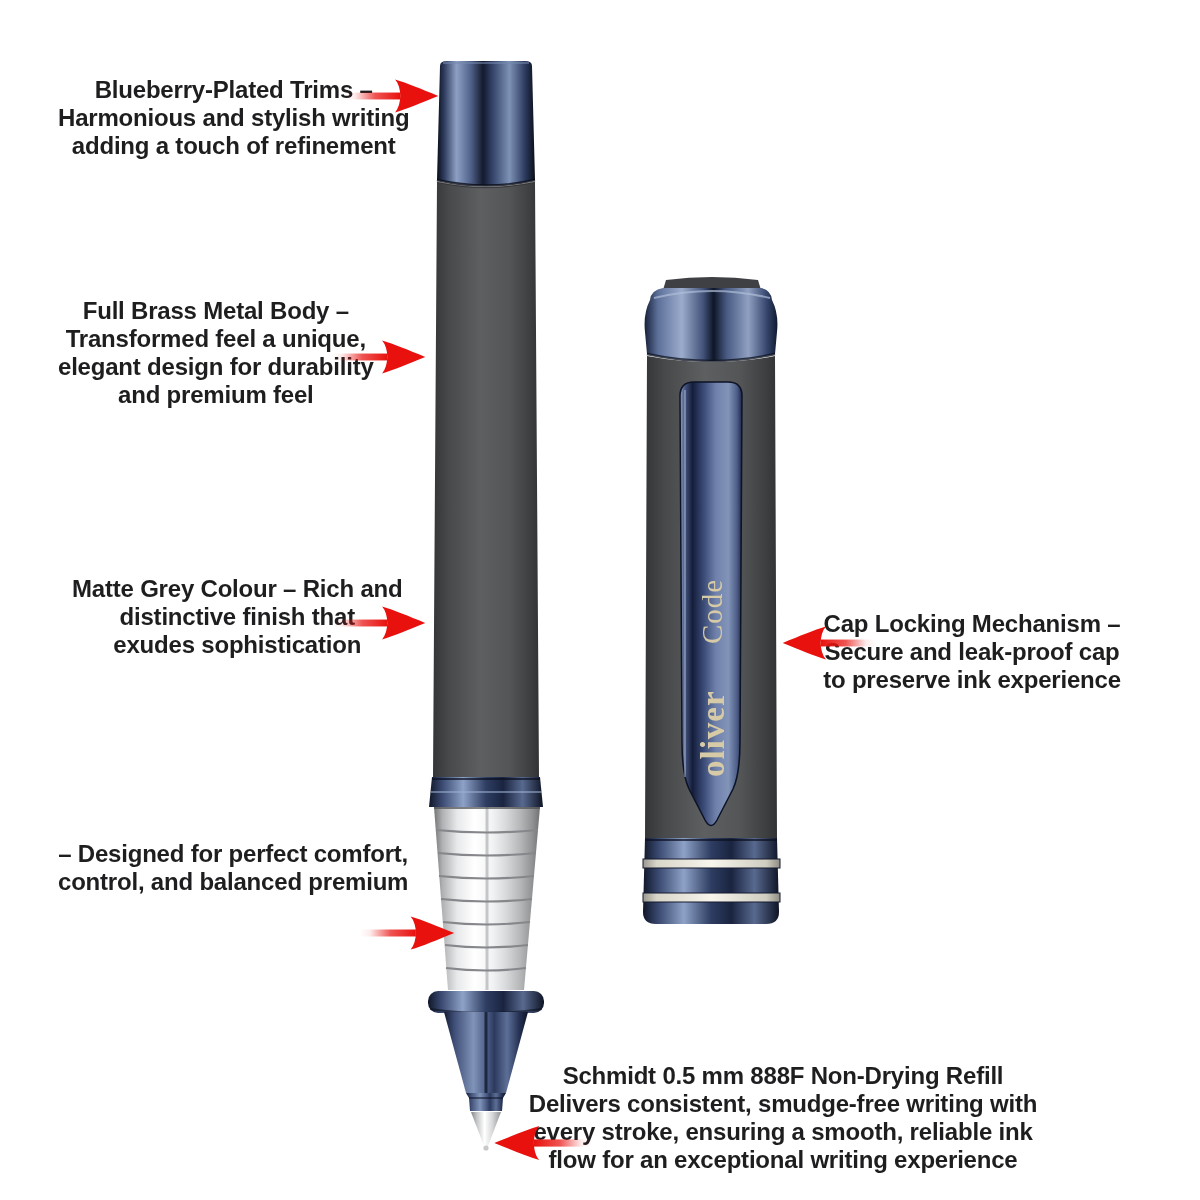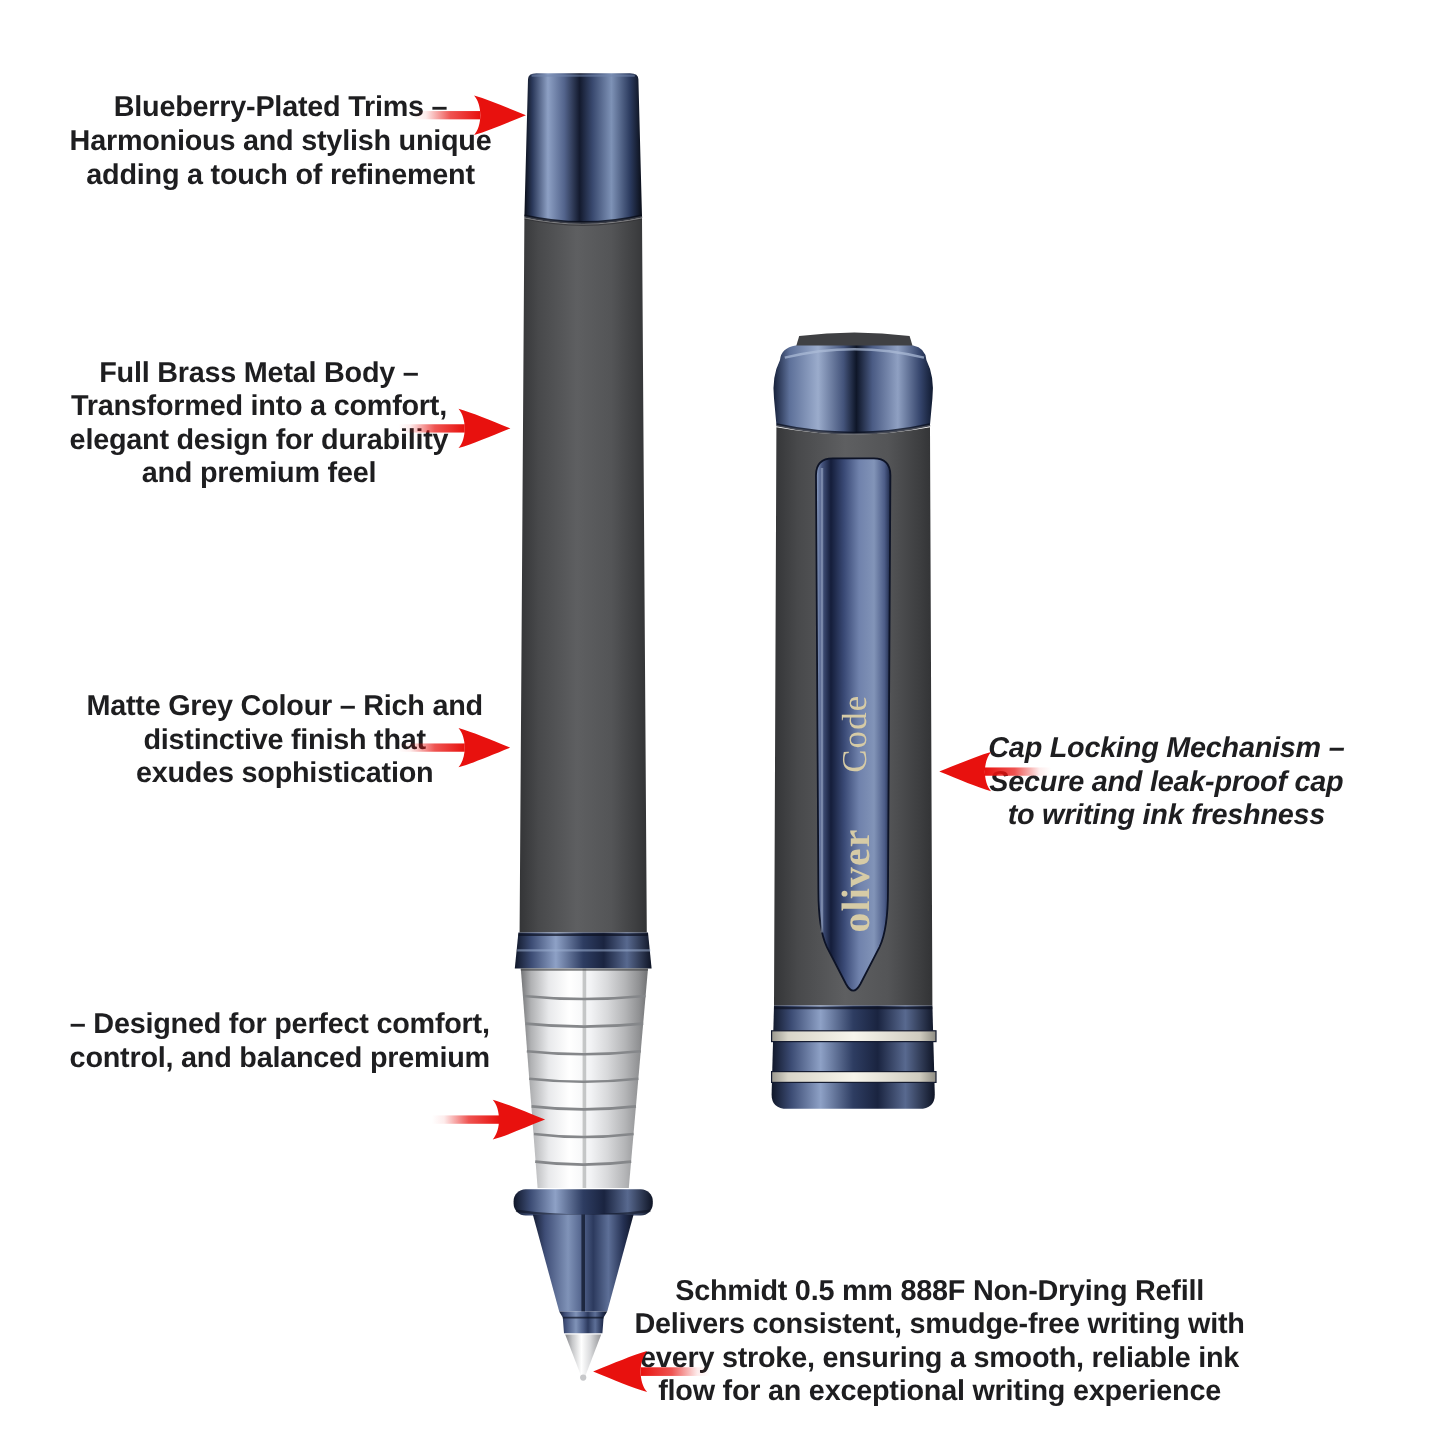--- a/index.html
+++ b/index.html
@@ -197,46 +197,46 @@
     <g>
       <path d="M7,566 L139,566 L141,640 Q141,652 128,652 L18,652 Q5,652 5,640 Z" fill="url(#blueRing)"></path>
       <path d="M7,568 L139,568" stroke="#0b101f" stroke-width="2" opacity="0.7" fill="none"></path>
       <rect x="5" y="587" width="137" height="9" fill="url(#silverRingH)" stroke="#141b30" stroke-width="1"></rect>
       <rect x="5" y="621" width="137" height="9" fill="url(#silverRingH)" stroke="#141b30" stroke-width="1"></rect>
     </g>
   </svg>
 
   <div class="note" style="left:58px;top:76px;">
     <span class="ln">Blueberry-Plated Trims –</span>
-    <span class="ln">Harmonious and stylish unique</span>
+    <span class="ln">Harmonious and stylish writing</span>
     <span class="ln">adding a touch of refinement</span>
   </div>
 
   <div class="note" style="left:58px;top:297px;">
     <span class="ln">Full Brass Metal Body –</span>
-    <span class="ln">Transformed into a comfort,</span>
+    <span class="ln">Transformed feel a unique,</span>
     <span class="ln">elegant design for durability</span>
     <span class="ln">and premium feel</span>
   </div>
 
   <div class="note" style="left:58px;top:575px;margin-left:14px;">
     <span class="ln">Matte Grey Colour – Rich and</span>
     <span class="ln">distinctive finish that</span>
     <span class="ln">exudes sophistication</span>
   </div>
 
   <div class="note" style="left:58px;top:840px;">
     <span class="ln">– Designed for perfect comfort,</span>
     <span class="ln">control, and balanced premium</span>
   </div>
 
-  <div class="note center" style="left:812px;top:610px;width:320px;font-style:italic;">
+  <div class="note center" style="left:812px;top:610px;width:320px;">
     <span class="ln">Cap Locking Mechanism –</span>
     <span class="ln">Secure and leak-proof cap</span>
-    <span class="ln">to writing ink freshness</span>
+    <span class="ln">to preserve ink experience</span>
   </div>
 
   <div class="note center" style="left:508px;top:1062px;width:550px;">
     <span class="ln">Schmidt 0.5 mm 888F Non-Drying Refill</span>
     <span class="ln">Delivers consistent, smudge-free writing with</span>
     <span class="ln">every stroke, ensuring a smooth, reliable ink</span>
     <span class="ln">flow for an exceptional writing experience</span>
   </div>
 
   <svg style="left:345px;top:78px;" width="95" height="36" viewBox="0 0 110 40">

